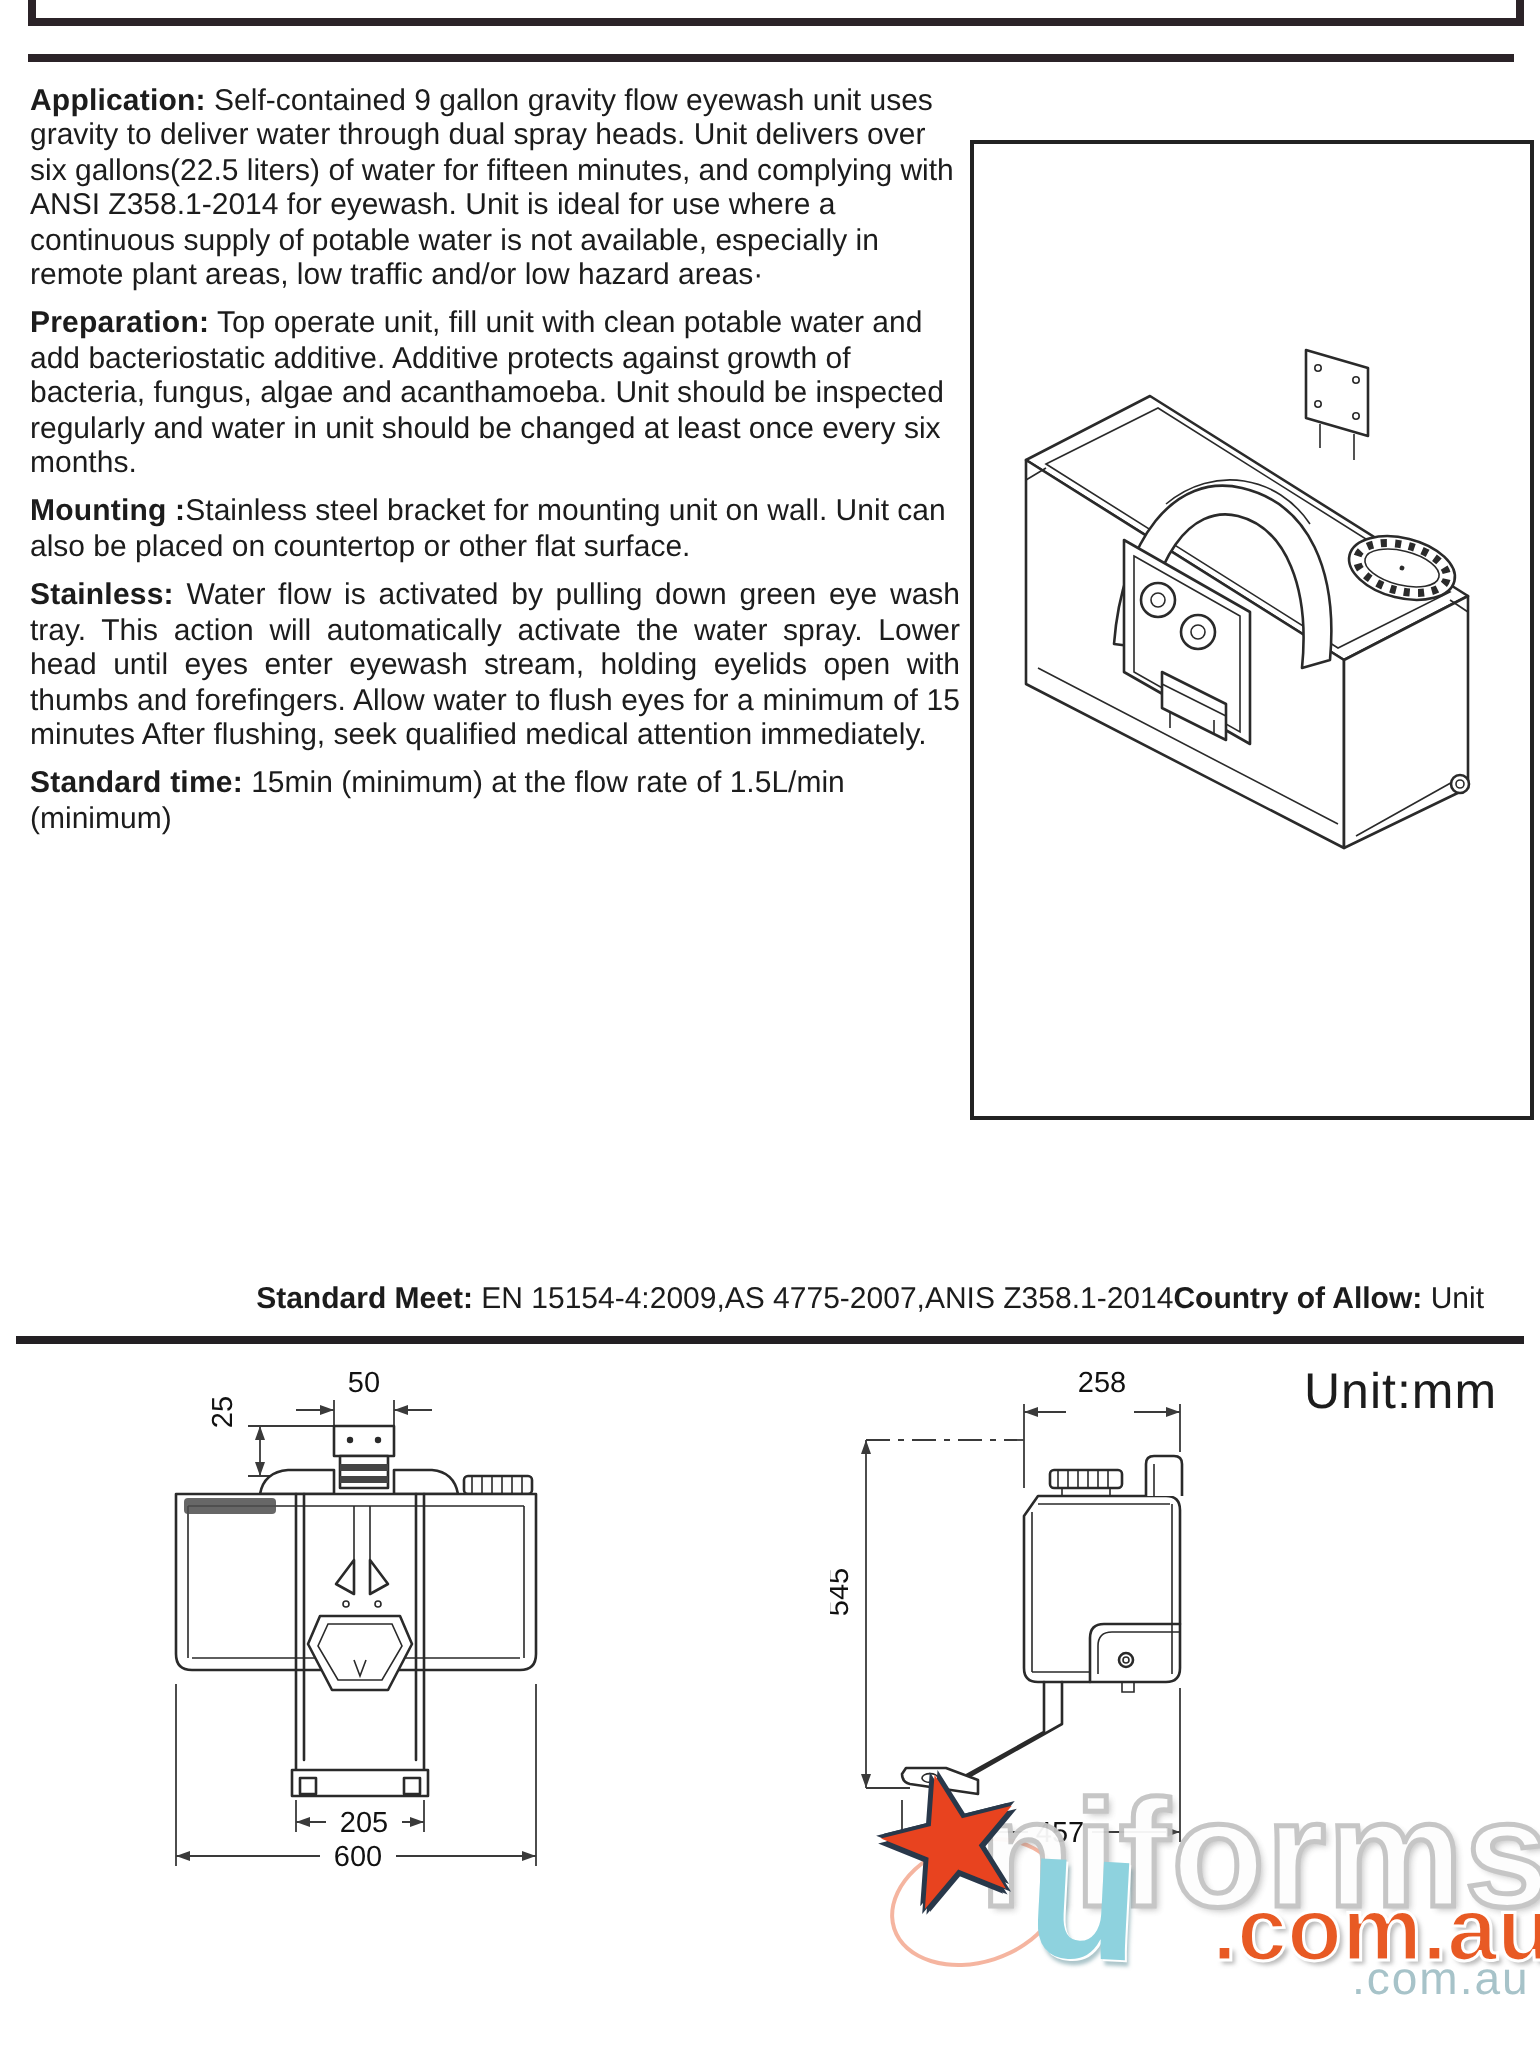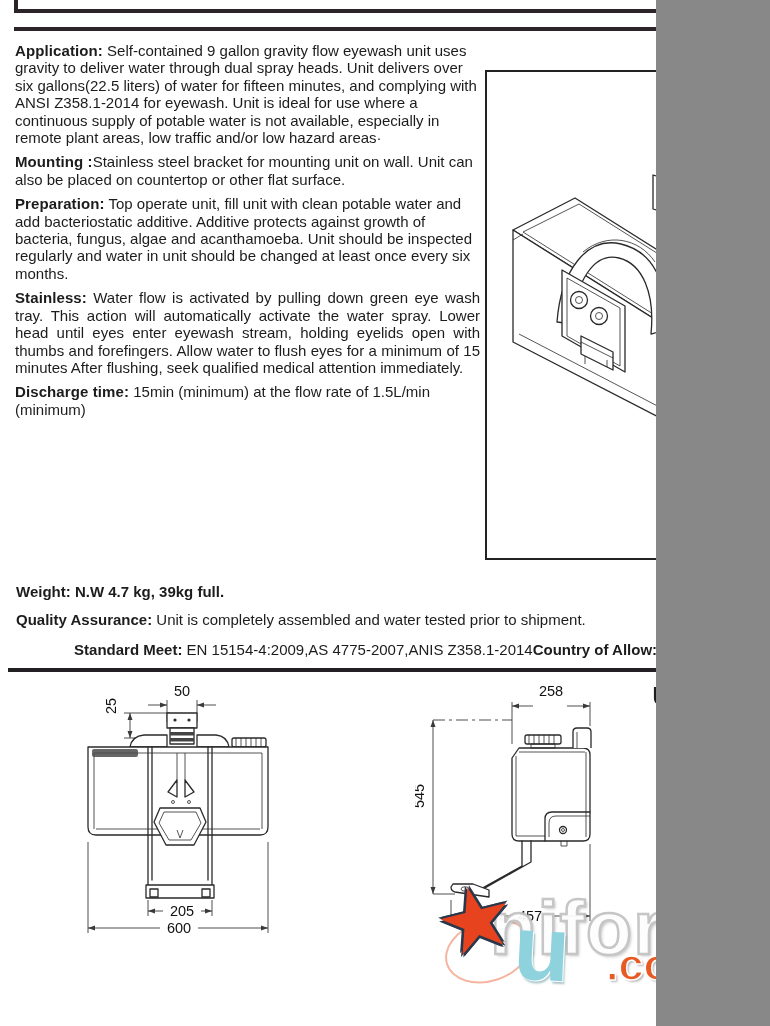--- a/index.html
+++ b/index.html
@@ -1,29 +1,29 @@
 <!DOCTYPE html>
 <html><head>
 <meta charset="utf-8">
 <style>
   html,body{margin:0;padding:0;background:#888;}
-  #page{position:relative;width:656px;height:1026px;background:#ffffff;overflow:hidden;
+  #page{position:relative;width:770px;height:1026px;background:#ffffff;overflow:hidden;
         font-family:"Liberation Sans","DejaVu Sans",sans-serif;color:#1c1c1c;}
   
   .topbox{position:absolute;left:14px;top:0;width:740px;height:9px;
           border-left:4px solid #2b2328;border-right:4px solid #2b2328;border-bottom:4px solid #2b2328;}
   .toprule{position:absolute;left:14px;top:27px;width:743px;height:4px;background:#2b2328;}
   .botrule{position:absolute;left:8px;top:668px;width:754px;height:4px;background:#232023;}
   
   .col-text{position:absolute;left:15px;top:42px;width:465px;font-size:15px;line-height:17.4px;}
   .col-text p{margin:0 0 7px 0;}
   .col-text p.justify{text-align:justify;}
   .col-text b{letter-spacing:.1px;}
   .fullline{position:absolute;left:16px;font-size:15px;line-height:18px;white-space:nowrap;}
-  .std-row{position:absolute;left:20px;top:641px;width:722px;display:flex;justify-content:center;
+  .std-row{position:absolute;left:20px;top:641px;width:722px;display:flex;justify-content:flex-end;
            font-size:15px;white-space:nowrap;}
   
   .iso-box{position:absolute;left:485px;top:70px;width:278px;height:486px;border:2px solid #222;background:#fff;}
   svg .ln{fill:none;stroke:#2a2a2a;stroke-width:1.3;stroke-linejoin:round;stroke-linecap:round;}
   svg .ln2{fill:#ffffff;stroke:#2a2a2a;stroke-width:1.3;stroke-linejoin:round;}
   svg .thin{fill:none;stroke:#2a2a2a;stroke-width:.8;}
   svg .dim{fill:none;stroke:#3a3a3a;stroke-width:.9;}
   svg .arr{fill:#3a3a3a;stroke:none;}
   svg text{font-family:"Liberation Sans","DejaVu Sans",sans-serif;font-size:14.5px;fill:#111;}
   .unitmm{position:absolute;left:652px;top:682px;font-size:25px;letter-spacing:.5px;}
@@ -44,24 +44,24 @@
 </head>
 <body>
 
 <div id="page">
 
   <div class="topbox"></div>
   <div class="toprule"></div>
 
   <div class="col-text">
     <p><b>Application:</b> <span>Self-contained 9 gallon gravity flow eyewash unit uses gravity to deliver water through dual spray heads. Unit delivers over six gallons(22.5 liters) of water for fifteen minutes, and complying with ANSI Z358.1-2014 for eyewash. Unit is ideal for use where a continuous supply of potable water is not available, especially in remote plant areas, low traffic and/or low hazard areas·</span></p>
+    <p><b>Preparation:</b> <span>Top operate unit, fill unit with clean potable water and add bacteriostatic additive. Additive protects against growth of bacteria, fungus, algae and acanthamoeba. Unit should be inspected regularly and water in unit should be changed at least once every six months.</span></p>
     <p><b>Mounting :</b><span>Stainless steel bracket for mounting unit on wall. Unit can also be placed on countertop or other flat surface.</span></p>
-    <p><b>Preparation:</b> <span>Top operate unit, fill unit with clean potable water and add bacteriostatic additive. Additive protects against growth of bacteria, fungus, algae and acanthamoeba. Unit should be inspected regularly and water in unit should be changed at least once every six months.</span></p>
     <p class="justify"><b>Stainless:</b> <span>Water flow is activated by pulling down green eye wash tray. This action will automatically activate the water spray. Lower head until eyes enter eyewash stream, holding eyelids open with thumbs and forefingers. Allow water to flush eyes for a minimum of 15 minutes After flushing, seek qualified medical attention immediately.</span></p>
-    <p><b>Discharge time:</b> <span>15min (minimum) at the flow rate of 1.5L/min (minimum)</span></p>
+    <p><b>Standard time:</b> <span>15min (minimum) at the flow rate of 1.5L/min (minimum)</span></p>
   </div>
 
   <div class="iso-box">
     <svg width="274" height="482" viewBox="0 0 274 482">
 
       <g>
         <polygon class="ln2" points="166,103 197,112 197,146 166,137"></polygon>
         <circle class="thin" cx="172" cy="112" r="1.6"></circle>
           <circle class="thin" cx="191" cy="118" r="1.6"></circle>
         <circle class="thin" cx="172" cy="130" r="1.6"></circle>
@@ -100,28 +100,20 @@
         <path class="thin" d="M94,270 L126,286 M98,284 L98,292 M120,295 L120,288"></path>
       </g>
 
       <g>
         <circle class="ln2" cx="243" cy="320" r="4.5"></circle>
           <circle class="thin" cx="243" cy="320" r="2"></circle>
       </g>
     </svg>
   </div>
 
-  <div class="fullline" style="top:583px">
-    <b>Weight:</b>
-    <b>N.W 4.7 kg,  39kg  full.</b>
-  </div>
-  <div class="fullline" style="top:611px">
-    <b>Quality Assurance:</b>
-    <span>Unit is completely assembled and water tested prior to shipment.</span>
-  </div>
   <div class="std-row">
     <span><b>Standard Meet:</b> <span>EN 15154-4:2009,AS 4775-2007,ANIS Z358.1-2014</span></span>
     <span><b>Country of Allow:</b> <span>Unit</span></span>
   </div>
 
   <div class="botrule"></div>
 
   <svg style="position:absolute;left:60px;top:680px" width="320" height="270" viewBox="0 0 320 270">
 
     <g>

